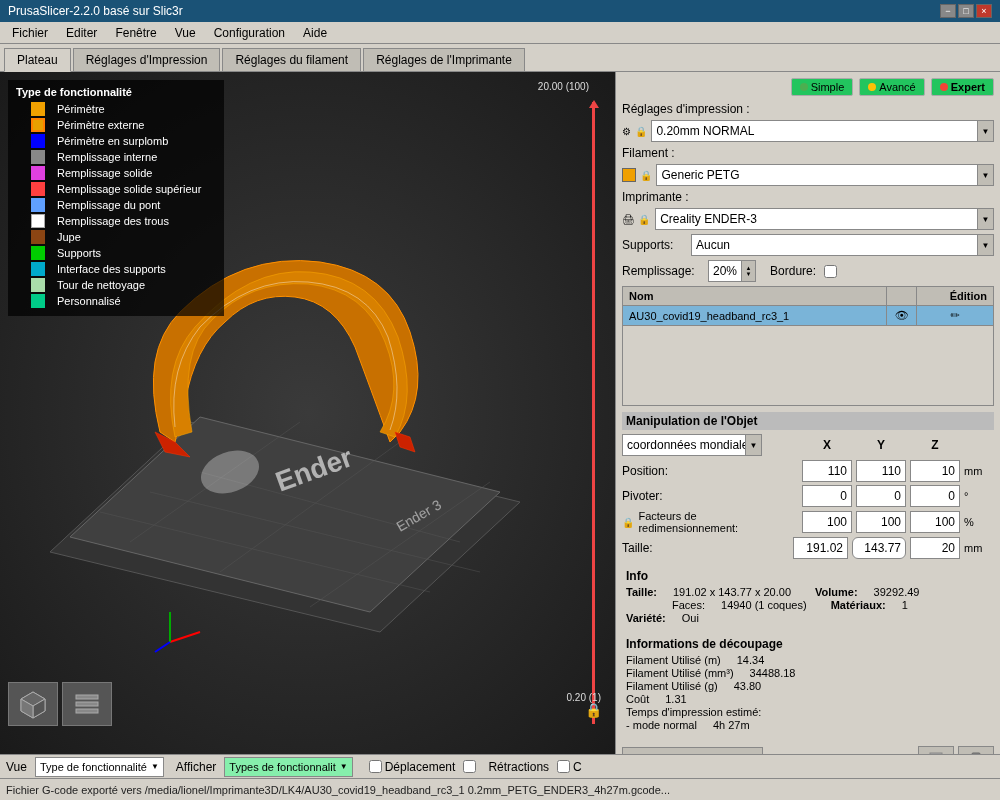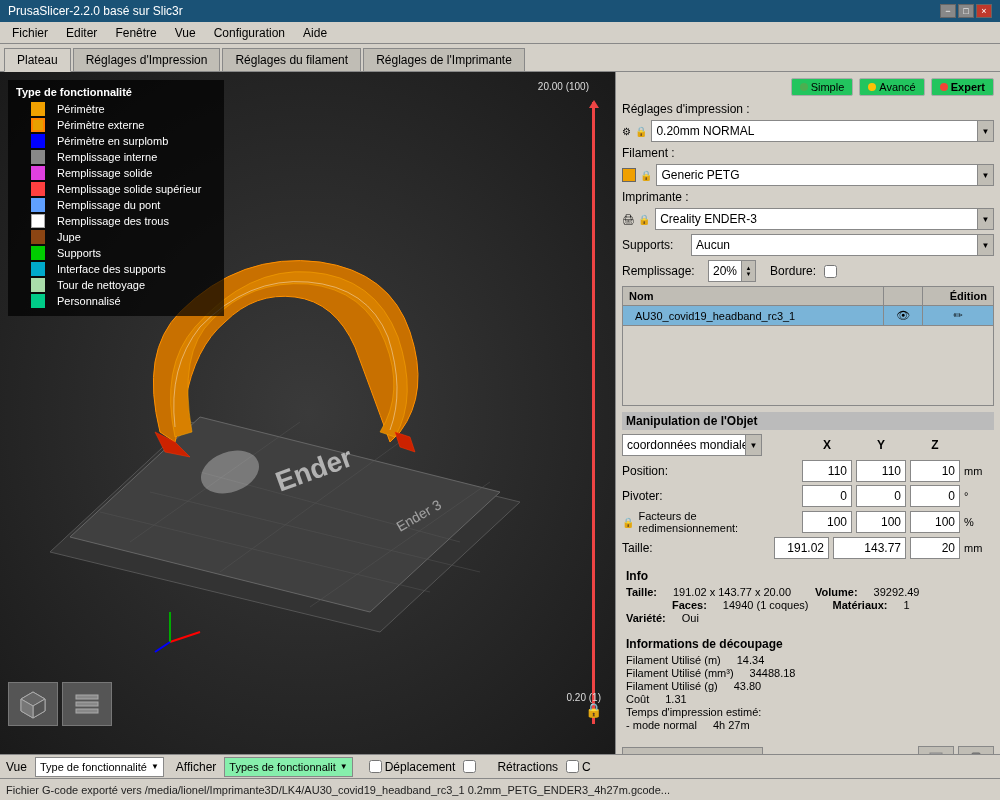--- a/index.html
+++ b/index.html
@@ -49,21 +49,21 @@
     .dropdown { display: flex; align-items: center; border: 1px solid #888; background: white; height: 22px; flex: 1; position: relative; }
     .dropdown-text { flex: 1; padding: 0 4px; font-size: 12px; overflow: hidden; white-space: nowrap; }
     .dropdown-arrow { width: 16px; height: 100%; background: #c0bdb5; border-left: 1px solid #888; display: flex; align-items: center; justify-content: center; font-size: 8px; cursor: pointer; }
 
     
     .color-swatch { width: 14px; height: 14px; border: 1px solid #666; flex-shrink: 0; }
 
     
     #objects-table { width: 100%; border-collapse: collapse; margin-bottom: 6px; border: 1px solid #888; }
     #objects-table th { background: #c0bdb5; border: 1px solid #888; padding: 3px 6px; text-align: left; font-size: 11px; }
-    #objects-table td { border: 1px solid #888; padding: 3px 12px; font-size: 11px; }
+    #objects-table td { border: 1px solid #888; padding: 3px 6px; font-size: 11px; }
     #objects-table tr.selected td { background: #7ab4d8; }
 
     
     .section-header { font-weight: bold; font-size: 12px; margin: 6px 0 4px; background: #bbb; padding: 2px 4px; }
 
     
     .coord-input { width: 50px; height: 22px; border: 1px solid #888; background: white; font-size: 12px; padding: 0 4px; text-align: right; }
 
     
     .info-section { background: #d4d0c8; padding: 4px; margin-top: 4px; }
@@ -369,35 +369,35 @@
       <span style="font-size:11px;flex:1;">Facteurs de redimensionnement:</span>
       <input class="coord-input" value="100" style="">
       <input class="coord-input" value="100" style="">
       <input class="coord-input" value="100" style="">
       <span style="font-size:11px;width:30px;">%</span>
     </div>
 
     <div style="display:flex;align-items:center;gap:4px;margin-bottom:6px;">
       <span style="font-size:12px;flex:1;">Taille:</span>
       <input class="coord-input" style="width: 55px;" value="191.02">
-      <input class="coord-input" style="width: 73px;" value="143.77">
+      <input class="coord-input" style="width: 54px; border-radius: 6px;" value="143.77">
       <input class="coord-input" value="20" style="">
       <span style="font-size:11px;width:30px;">mm</span>
     </div>
 
     <div class="info-section">
       <div style="font-weight:bold;font-size:12px;margin-bottom:3px;">Info</div>
       <div class="info-row">
         <span style="font-weight:bold;">Taille:</span>
         <span>191.02 x 143.77 x 20.00</span>
         <span style="font-weight:bold;margin-left:8px;">Volume:</span>
         <span>39292.49</span>
       </div>
       <div class="info-row">
-        <span style="font-weight:bold;padding-left:46px;">Faces:</span>
+        <span style="font-weight:normal;padding-left:46px;">Faces:</span>
         <span>14940 (1 coques)</span>
         <span style="font-weight:bold;margin-left:8px;">Matériaux:</span>
         <span>1</span>
       </div>
       <div class="info-row">
         <span style="font-weight:bold;">Variété:</span>
         <span>Oui</span>
       </div>
     </div>
 
@@ -458,21 +458,21 @@
   </div>
   <span class="bottom-label" style="margin-left:4px;">Afficher</span>
   <div style="display:flex;align-items:center;border:1px solid #888;background:#86efac;height:20px;padding:0 4px;font-size:11px;cursor:pointer;">
     <span>Types de fonctionnalit</span>
     <span style="font-size:8px;margin-left:4px;">▼</span>
   </div>
   <div style="margin-left:8px;display:flex;align-items:center;gap:3px;">
     <input type="checkbox" style="">
     <span class="bottom-label">Déplacement</span>
   </div>
-  <div style="display:flex;align-items:center;gap:21px;">
+  <div style="display:flex;align-items:center;gap:12px;">
     <input type="checkbox" style="">
     <span class="bottom-label">Rétractions</span>
   </div>
   <div style="display:flex;align-items:center;gap:3px;">
     <input type="checkbox" style="">
     <span class="bottom-label">C</span>
   </div>
 </div>
 
 <div id="status-bar">

